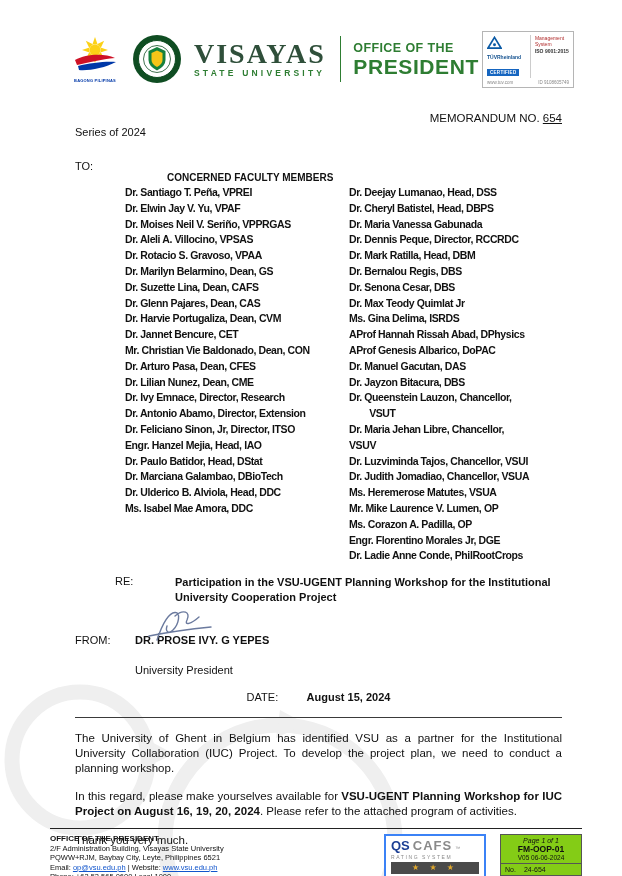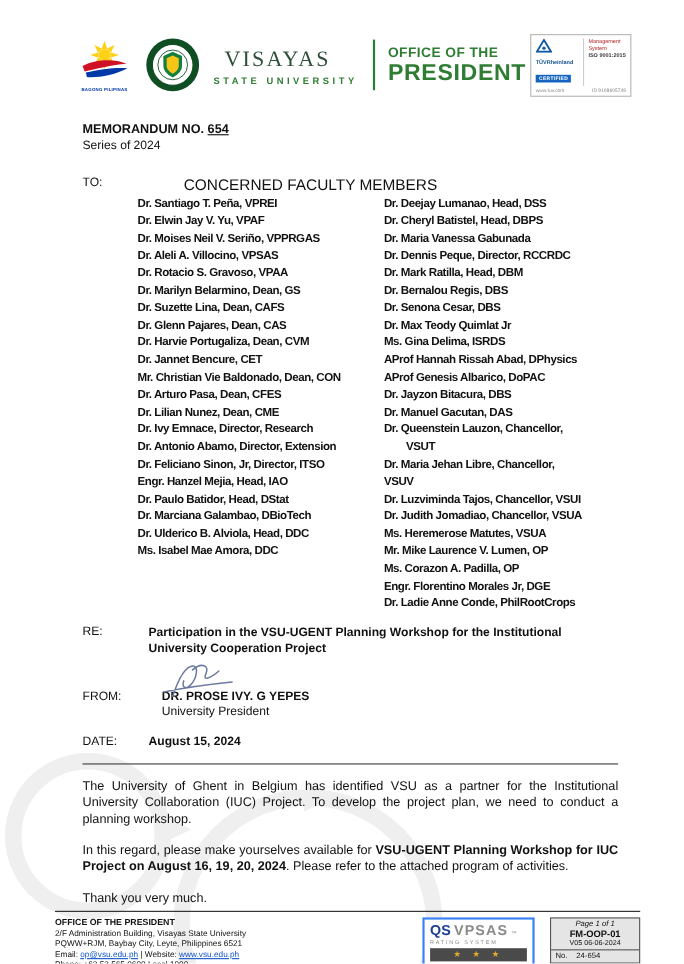--- a/index.html
+++ b/index.html
@@ -9,74 +9,74 @@
 
   
   .watermark { position:absolute; left:-30px; top:655px; z-index:0; }
 
   
   .header { position:absolute; top:26px; left:70px; right:48px; height:66px; display:flex; align-items:center; z-index:2; }
   .bagong { width:50px; text-align:center; flex:0 0 auto; }
   .bagong-label { font-size:4px; font-weight:bold; color:#0038a8; letter-spacing:.2px; margin-top:1px; }
   .seal { margin-left:12px; flex:0 0 auto; line-height:0; }
   .wordmark { margin-left:12px; flex:0 0 auto; }
-  .wordmark-1 { font-family:"Liberation Serif", serif; font-size:20px; font-weight:normal; color:#2f4f3a; letter-spacing:2px; line-height:26px;margin-left:10px; }
+  .wordmark-1 { font-family:"Liberation Serif", serif; font-size:28px; font-weight:bold; color:#2f4f3a; letter-spacing:2px; line-height:26px; }
   .wordmark-2 { font-size:8.5px; font-weight:bold; color:#2e7d32; letter-spacing:3.2px; margin-top:1px; }
   .header-divider { width:1.5px; height:46px; background:#2e7d32; margin:0 12px 0 14px; flex:0 0 auto; }
   .office { flex:0 0 auto; }
   .office-1 { font-size:12.5px; font-weight:bold; color:#2e7d32; letter-spacing:.4px; }
   .office-2 { font-size:21px; font-weight:bold; color:#2e7d32; letter-spacing:.6px; line-height:23px; }
   .cert-badge { margin-left:auto; width:92px; border:1px solid #b5b5b5; background:#fff; padding:3px 4px 2px; }
   .cert-top { display:flex; }
   .cert-logo-col { width:44px; }
   .cert-brand { font-size:5px; font-weight:bold; color:#13518f; margin-top:1px; }
   .cert-certified { display:inline-block; background:#1565c0; color:#fff; font-size:4.5px; font-weight:bold; padding:1px 3px; margin-top:2px; letter-spacing:.3px; }
   .cert-text-col { border-left:1px solid #ccc; padding-left:4px; margin-left:auto; font-size:5px; color:#b02a2a; width:40px; }
   .cert-iso { font-weight:bold; color:#333; margin-top:1px; }
   .cert-bottom { font-size:4.5px; color:#888; margin-top:2px; display:flex; justify-content:space-between; }
 
   
   .content { position:absolute; top:112px; left:75px; width:487px; z-index:1; }
-  .memo-no { font-size:11.5px; font-weight:bold; }
+  .memo-no { font-size:11.5px; font-weight:normal;text-align:right; }
   .memo-no .num { text-decoration:underline; }
   .series { font-size:11px; margin-top:2px; }
   .row { display:flex; font-size:11px; }
   .label { flex:0 0 60px; }
   .to-row { margin-top:22px;gap:32px; }
-  .to-value { font-weight:normal; font-size:14px; }
+  .to-value { font-weight:bold; font-size:10px;margin-top:12px; }
   .recipients { display:flex; margin-left:50px; margin-top:2px; font-weight:bold; font-size:10.5px; line-height:15.8px; letter-spacing:-.4px; }
   .col-left { flex:0 0 224px; }
   .col-right { flex:0 0 235px; }
   .recipient { white-space:pre-wrap; }
-  .re-row { margin-top:11px; }
+  .re-row { margin-top:11px;margin-left:40px; }
   .re-value { font-weight:bold; font-size:11px; width:428px; line-height:14.5px; }
-  .from-row { margin-top:30px; position:relative;gap:12px; }
+  .from-row { margin-top:30px; position:relative; }
   .signature { position:absolute; left:52px; top:-28px; z-index:3; line-height:0; }
   .from-name { font-weight:bold; font-size:11px; }
-  .from-title { font-size:11px; margin-top:2px; }
-  .date-row { margin-top:15px; }
+  .from-title { font-size:11px; margin-top:18px; }
+  .date-row { margin-top:15px;justify-content:center; }
   .date-value { font-weight:bold; }
   .divider { border:none; border-top:1.6px solid #3a3a3a; margin-top:14px; }
   .body-p { margin-top:13px; font-size:11.5px; line-height:15px; text-align:justify; }
   .closing { margin-top:15px; font-size:11.5px; }
   .b { font-weight:bold; }
 
   
   .footer { position:absolute; left:50px; right:40px; top:828px; border-top:1.6px solid #222; padding-top:5px; display:flex; align-items:flex-start; z-index:2; }
   .f-left { width:252px; font-size:7.5px; line-height:9.6px; color:#111; }
   .f-office { font-weight:bold; font-size:8px; }
   .f-link { color:#1155cc; text-decoration:underline; cursor:pointer; }
   .qs-badge { width:102px; margin-left:auto; margin-right:14px; border:2px solid #3b82f6; padding:2px 5px 3px; background:#fff; }
   .qs-top { display:flex; align-items:baseline; gap:3px; }
   .qs-logo { font-weight:bold; font-size:13px; color:#1c3f94; }
   .qs-word { font-weight:bold; font-size:13px; color:#8a8a8a; letter-spacing:1px; }
   .qs-tm { font-size:5px; color:#8a8a8a; }
   .qs-rating { font-size:5px; color:#8a8a8a; letter-spacing:1.6px; margin-top:1px; }
   .qs-bar { background:#4a4a4a; color:#e0a92f; text-align:center; font-size:8px; letter-spacing:4px; padding:1px 0 2px; margin-top:2px; }
-  .docbox { width:82px; border:1.2px solid #555; text-align:center; background:#e5e5e5; }
+  .docbox { width:82px; border:1.2px solid #555; text-align:center; background:#84cc16; }
   .db-page { font-style:italic; font-size:7px; padding-top:2px; }
   .db-code { font-weight:bold; font-size:8.5px; }
   .db-ver { font-size:6.5px; padding-bottom:2px; }
   .db-no { border-top:1px solid #555; font-size:7px; text-align:left; padding:2px 4px 2px; display:flex; gap:8px; }
 </style>
 </head>
 <body>
 
 <div class="page">
 
@@ -194,22 +194,22 @@
           <div class="recipient">Dr. Cheryl Batistel, Head, DBPS</div>
           <div class="recipient">Dr. Maria Vanessa Gabunada</div>
           <div class="recipient">Dr. Dennis Peque, Director, RCCRDC</div>
           <div class="recipient">Dr. Mark Ratilla, Head, DBM</div>
           <div class="recipient">Dr. Bernalou Regis, DBS</div>
           <div class="recipient">Dr. Senona Cesar, DBS</div>
           <div class="recipient">Dr. Max Teody Quimlat Jr</div>
           <div class="recipient">Ms. Gina Delima, ISRDS</div>
           <div class="recipient">AProf Hannah Rissah Abad, DPhysics</div>
           <div class="recipient">AProf Genesis Albarico, DoPAC</div>
+          <div class="recipient">Dr. Manuel Gacutan, DAS</div>
           <div class="recipient">Dr. Jayzon Bitacura, DBS</div>
-          <div class="recipient">Dr. Manuel Gacutan, DAS</div>
           <div class="recipient">Dr. Queenstein Lauzon, Chancellor,
         VSUT</div>
           <div class="recipient">Dr. Maria Jehan Libre, Chancellor,
 VSUV</div>
           <div class="recipient">Dr. Luzviminda Tajos, Chancellor, VSUI</div>
           <div class="recipient">Dr. Judith Jomadiao, Chancellor, VSUA</div>
           <div class="recipient">Ms. Heremerose Matutes, VSUA</div>
           <div class="recipient">Mr. Mike Laurence V. Lumen, OP</div>
           <div class="recipient">Ms. Corazon A. Padilla, OP</div>
           <div class="recipient">Engr. Florentino Morales Jr, DGE</div>
@@ -252,21 +252,21 @@
       <div class="f-office">OFFICE OF THE PRESIDENT</div>
       <div>2/F Administration Building, Visayas State University</div>
       <div>PQWW+RJM, Baybay City, Leyte, Philippines 6521</div>
       <div><span>Email: </span><span class="f-link">op@vsu.edu.ph</span><span> | Website: </span><span class="f-link">www.vsu.edu.ph</span></div>
       <div>Phone: +63 53 565 0600 Local 1000</div>
     </div>
 
     <div class="qs-badge">
       <div class="qs-top">
         <span class="qs-logo">QS</span>
-        <span class="qs-word">VPSAS</span>
+        <span class="qs-word">CAFS</span>
         <span class="qs-tm">™</span>
       </div>
       <div class="qs-rating">RATING SYSTEM</div>
       <div class="qs-bar">★ ★ ★</div>
     </div>
 
     <div class="docbox">
       <div class="db-page">Page 1 of 1</div>
       <div class="db-code">FM-OOP-01</div>
       <div class="db-ver">V05 06-06-2024</div>

